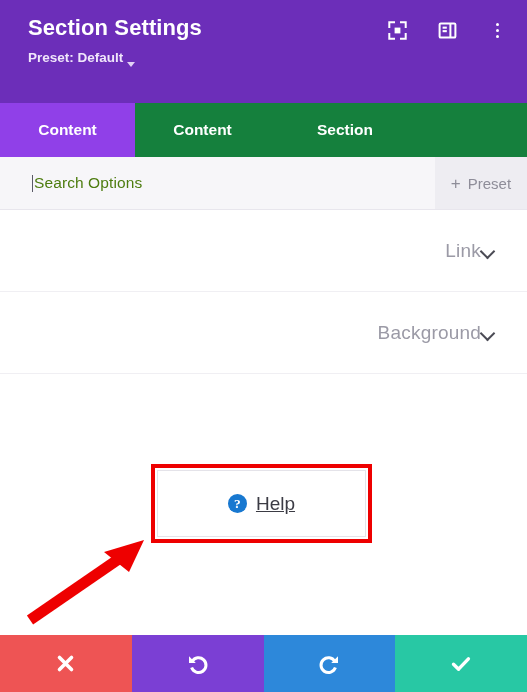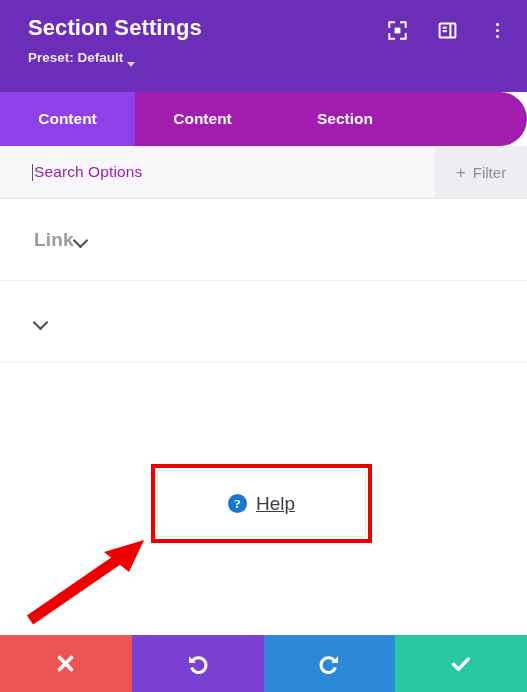--- a/index.html
+++ b/index.html
@@ -17,21 +17,21 @@
     width: 527px;
     height: 692px;
     background: #ffffff;
     display: flex;
     flex-direction: column;
   }
 
   
   .header {
     background: #6c2eb9;
-    height: 92px;
+    height: 103px;
     padding: 14px 22px 0 28px;
     position: relative;
     flex: 0 0 auto;
   }
 
   .header-title {
     color: #ffffff;
     font-size: 22px;
     font-weight: bold;
     letter-spacing: 0.1px;
@@ -89,23 +89,22 @@
     display: block;
     width: 3px; height: 3px;
     border-radius: 50%;
     background: #ffffff;
   }
 
   
   .tabs {
     display: flex;
     height: 54px;
-    background: #a21caf;
-    flex: 0 0 auto;
-    border-radius: 27px;
+    background: #15803d;
+    flex: 0 0 auto;
   }
 
   .tab {
     flex: 0 0 auto;
     display: flex;
     align-items: center;
     justify-content: center;
     color: #ffffff;
     font-size: 15.5px;
     font-weight: bold;
@@ -134,21 +133,21 @@
   }
 
   .search-caret {
     width: 1px;
     height: 17px;
     background: #5a5a66;
     margin-right: 1px;
   }
 
   .search-placeholder {
-    color: #a21caf;
+    color: #4d7c0f;
     font-size: 15.5px;
     letter-spacing: 0.1px;
   }
 
   .filter-btn {
     flex: 0 0 auto;
     width: 92px;
     background: #eeedf2;
     display: flex;
     align-items: center;
@@ -169,25 +168,24 @@
   .options {
     flex: 1 1 auto;
     background: #ffffff;
     overflow: hidden;
   }
 
   .option-row {
     height: 82px;
     display: flex;
     align-items: center;
-    justify-content: flex-start;
+    justify-content: flex-end;
     padding: 0 32px 0 34px;
     cursor: pointer;
     border-bottom: 1px solid #f0eff3;
-    font-weight: bold;
   }
   .option-row:first-child { border-top: none; }
 
   .option-label {
     color: #9b9aa6;
     font-size: 19px;
     letter-spacing: 0.2px;
   }
 
   .chev {
@@ -328,30 +326,31 @@
     <div class="tab t-advanced">Section</div>
   </div>
 
   <div class="searchbar">
     <div class="search-input-wrap">
       <span class="search-caret"></span>
       <span class="search-placeholder">Search Options</span>
     </div>
     <div class="filter-btn">
       <span class="plus-glyph">+</span>
-      <span>Filter</span>
+      <span>Preset</span>
     </div>
   </div>
 
   <div class="options">
     <div class="option-row">
       <span class="option-label">Link</span>
       <span class="chev"></span>
     </div>
     <div class="option-row">
+      <span class="option-label">Background</span>
       <span class="chev"></span>
     </div>
   </div>
 
   <div class="help-area"></div>
 
   <div class="help-btn">
     <span class="help-icon-circle">?</span>
     <span class="help-label">Help</span>
   </div>

